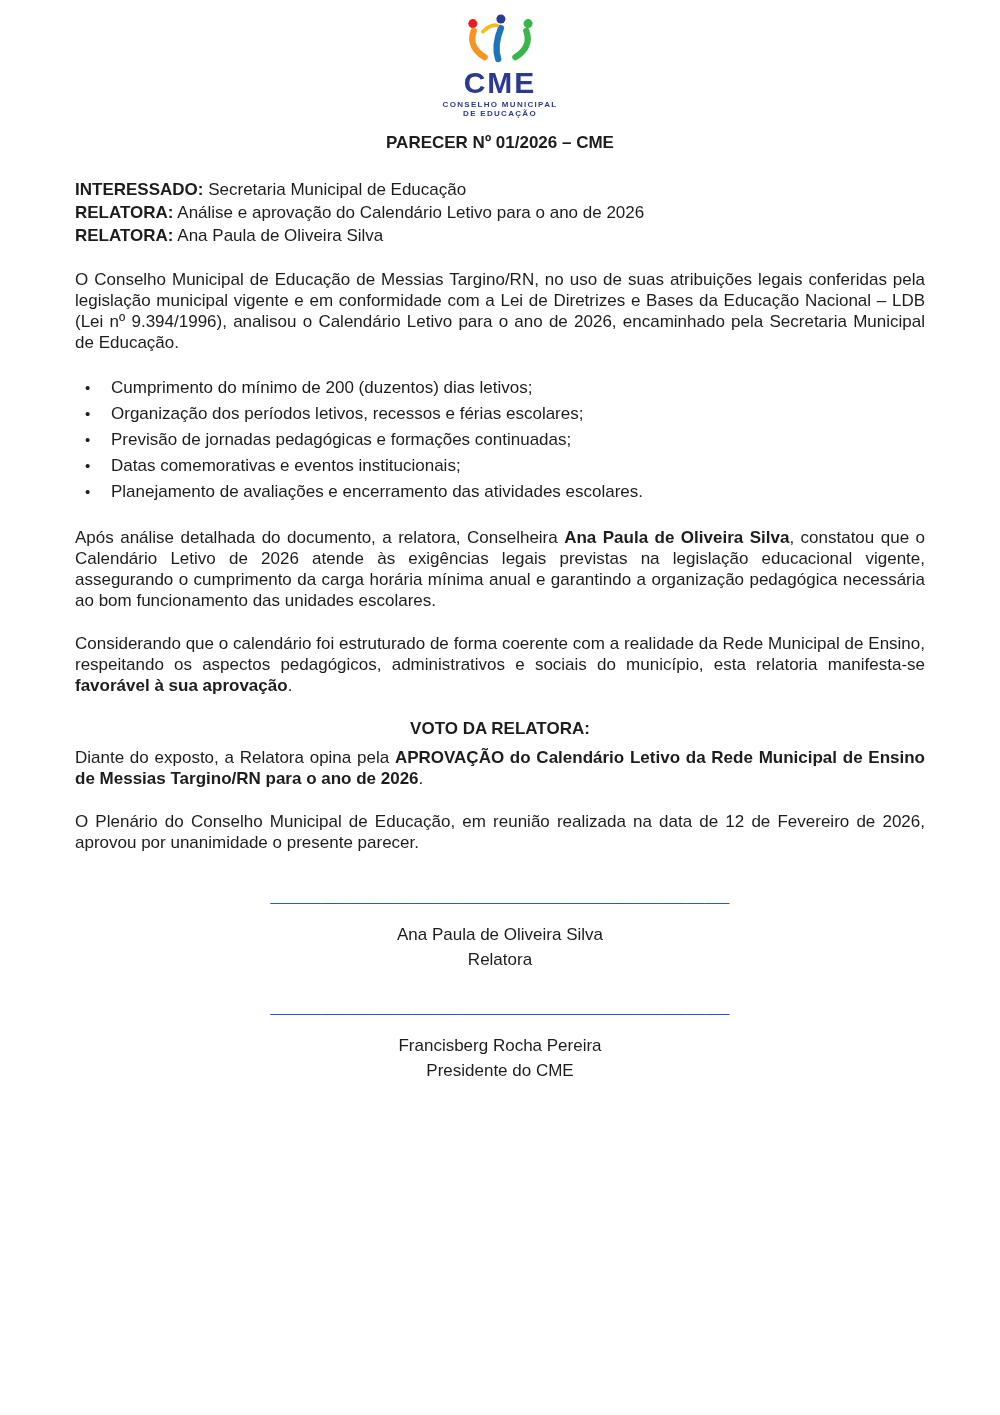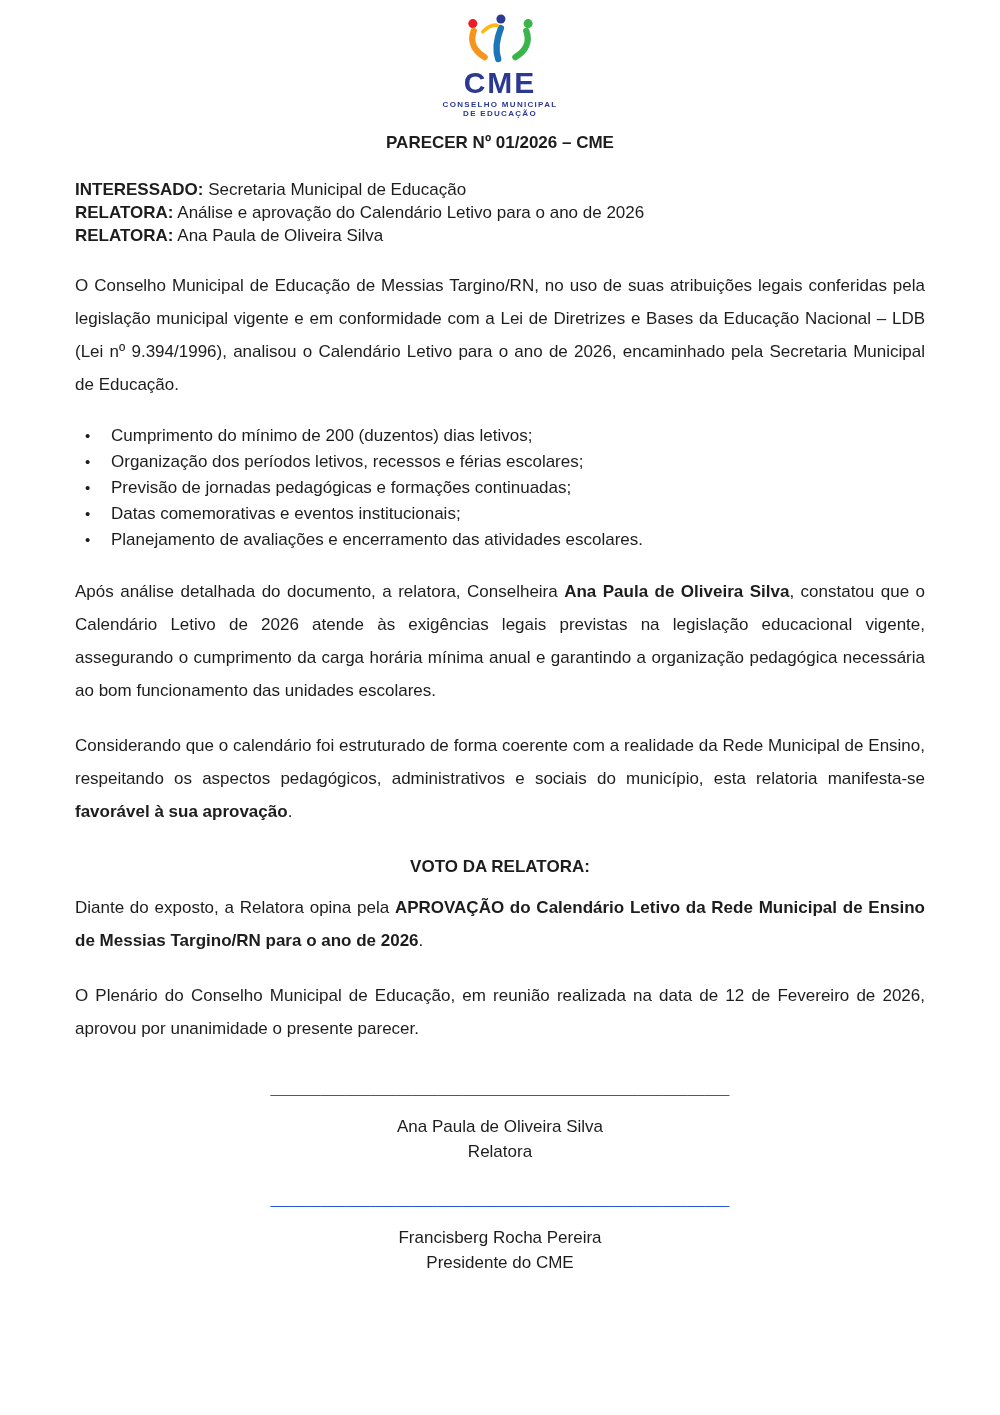--- a/index.html
+++ b/index.html
@@ -32,21 +32,21 @@
   .doc-title {
     text-align: center; font-size: 17px; line-height: 22px;
     font-weight: bold; margin: 14px 0 24px 0;
   }
   
   .fields { margin-bottom: 22px; }
   .field { font-size: 17px; line-height: 23px; text-align: left; }
   .field b { font-weight: bold; }
   
   .para {
-    font-size: 17px; line-height: 33px;
+    font-size: 17px; line-height: 21px;
     text-align: justify; margin-bottom: 22px;
   }
   .voto-heading { font-weight: bold; margin-bottom: 8px; text-align: center; }
   
   .bullets { list-style: none; margin: 0 0 22px 0; padding: 0; }
   .bullets li {
     position: relative; font-size: 17px; line-height: 26px;
     padding-left: 36px; text-align: left;
   }
   .bullets li::before {

